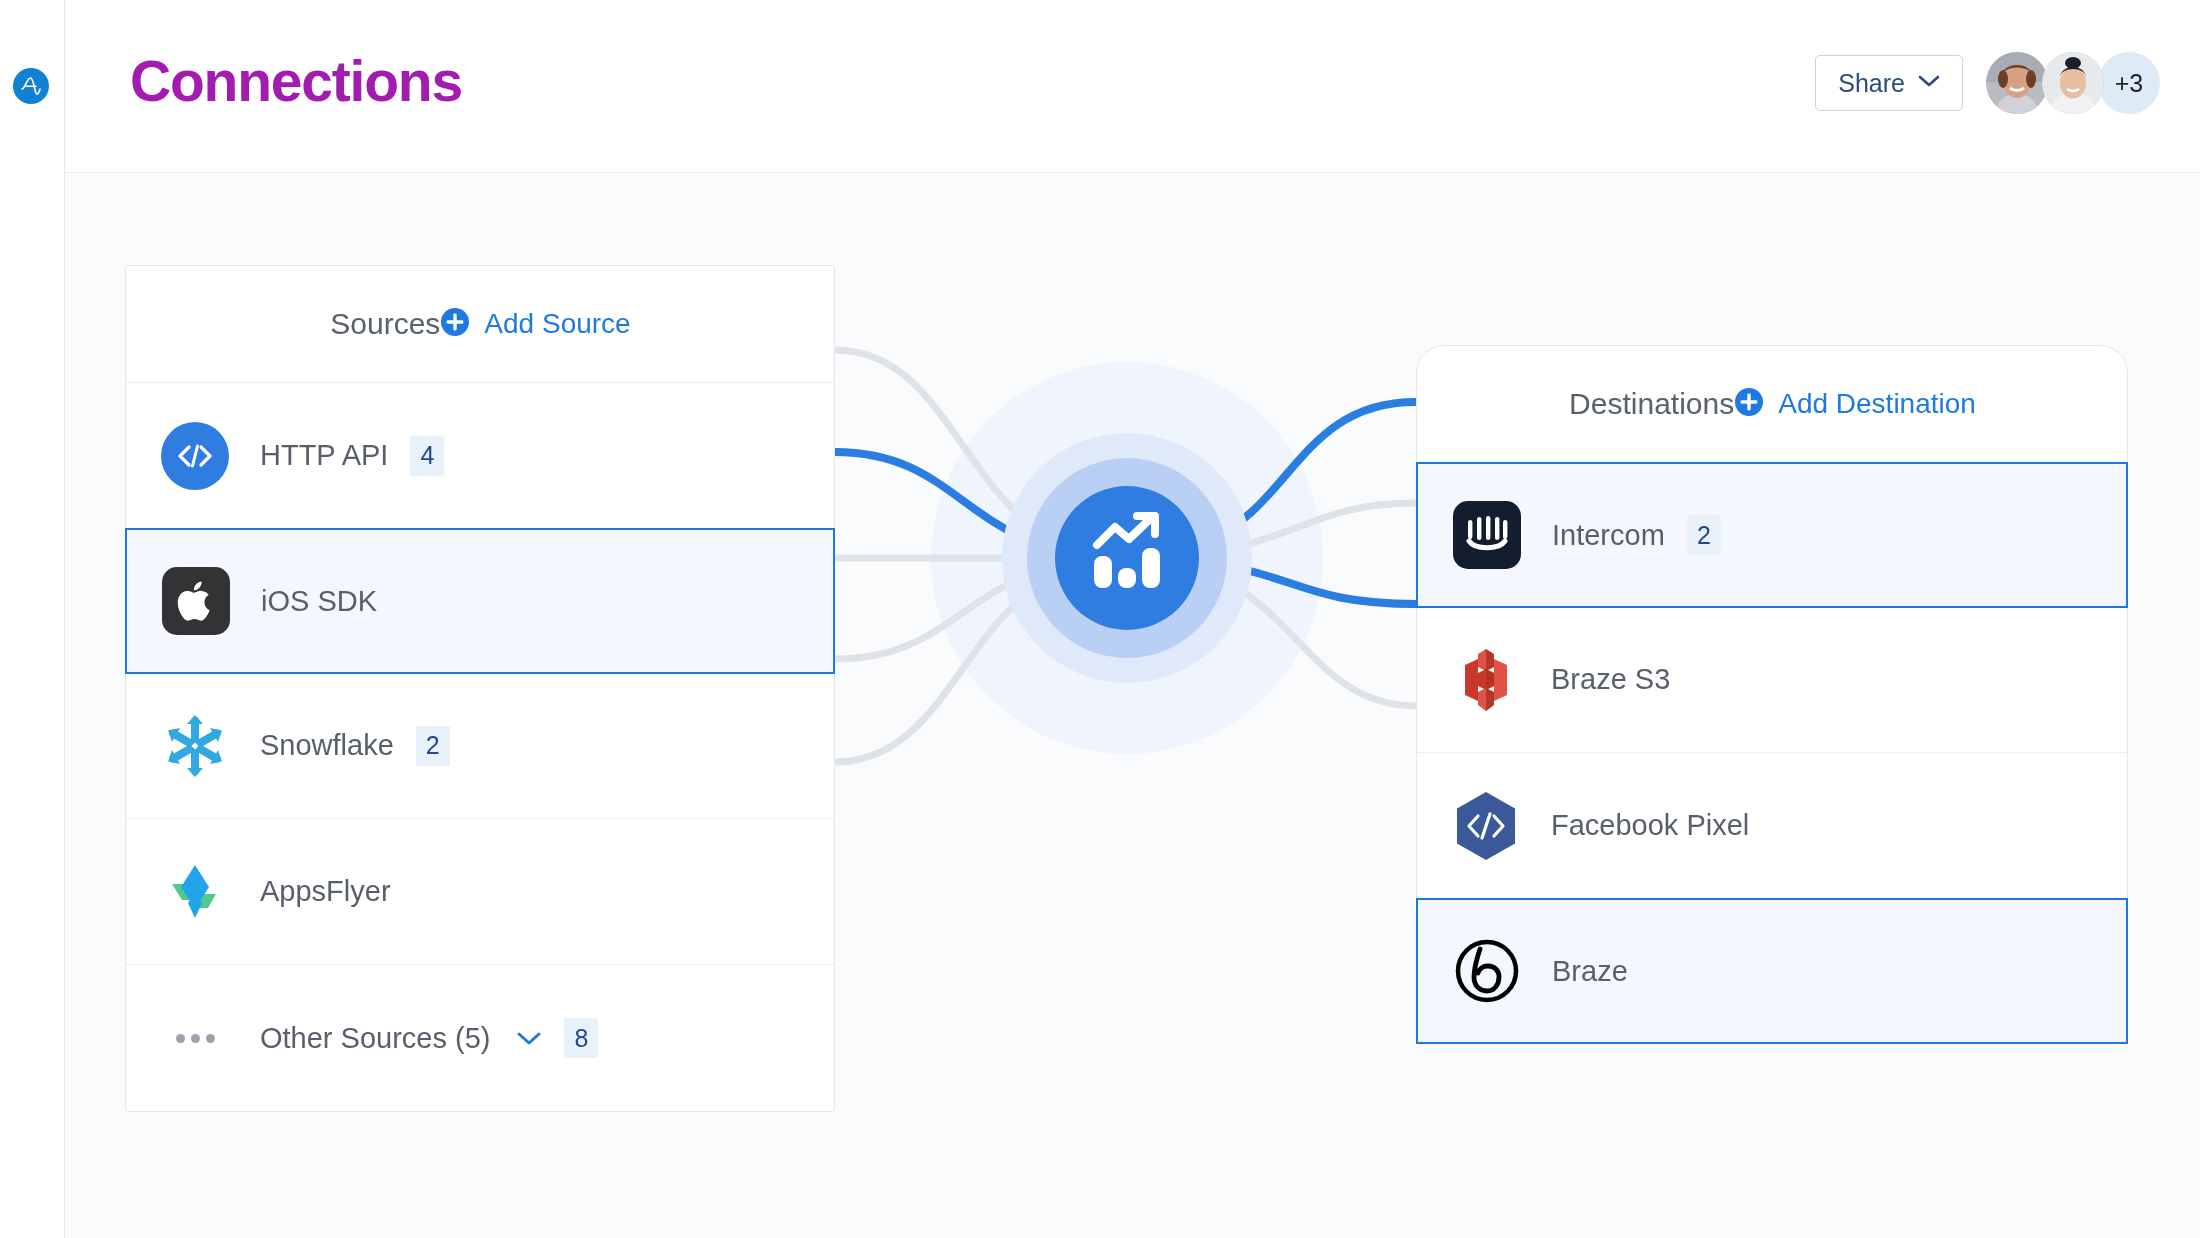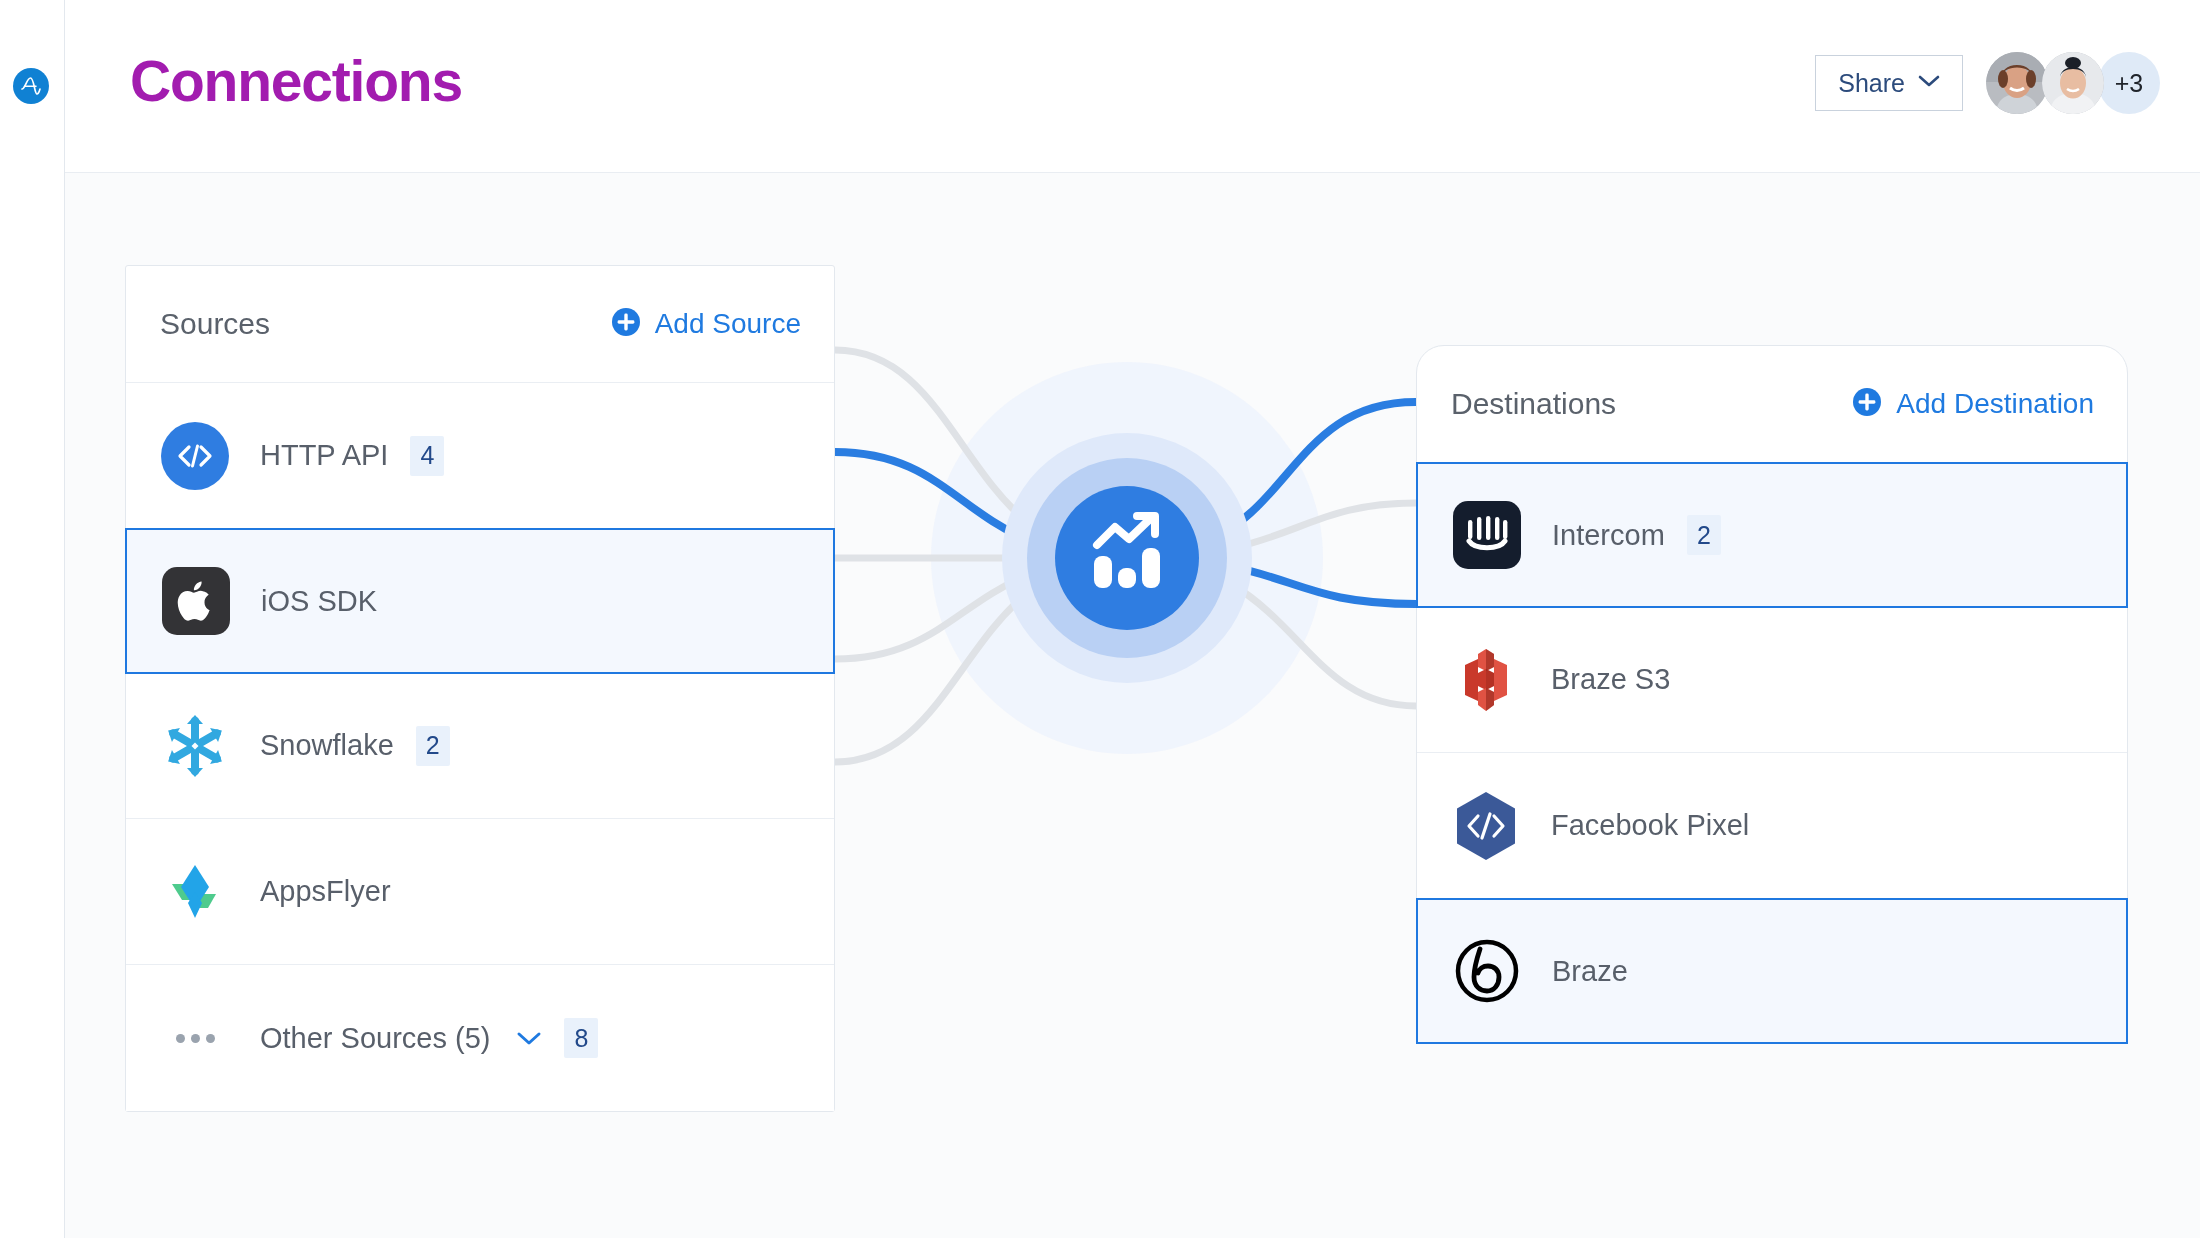--- a/index.html
+++ b/index.html
@@ -56,21 +56,21 @@
     display: flex;
     align-items: center;
   }
   #share-button {
     display: flex;
     align-items: center;
     gap: 13px;
     height: 56px;
     padding: 0 22px;
     border: 1px solid #c9d2dd;
-    border-radius: 0;
+    border-radius: 5px;
     background: #ffffff;
     cursor: pointer;
   }
   #share-button .share-label {
     font-size: 25px;
     color: #2c4b7c;
   }
   #share-button .chev { display: block; }
 
   .avatar-stack {
@@ -130,21 +130,21 @@
   #destinations-panel {
     left: 1351px; top: 172px;
     width: 712px;
     border-radius: 28px;
   }
 
   .panel-head {
     height: 117px;
     display: flex;
     align-items: center;
-    justify-content: space-between;
+    justify-content: center;
     padding: 0 33px 0 34px;
     border-bottom: 1px solid #eaeef3;
   }
   .panel-title {
     font-size: 30px;
     color: #5a616b;
   }
   .panel-add {
     display: flex;
     align-items: center;

